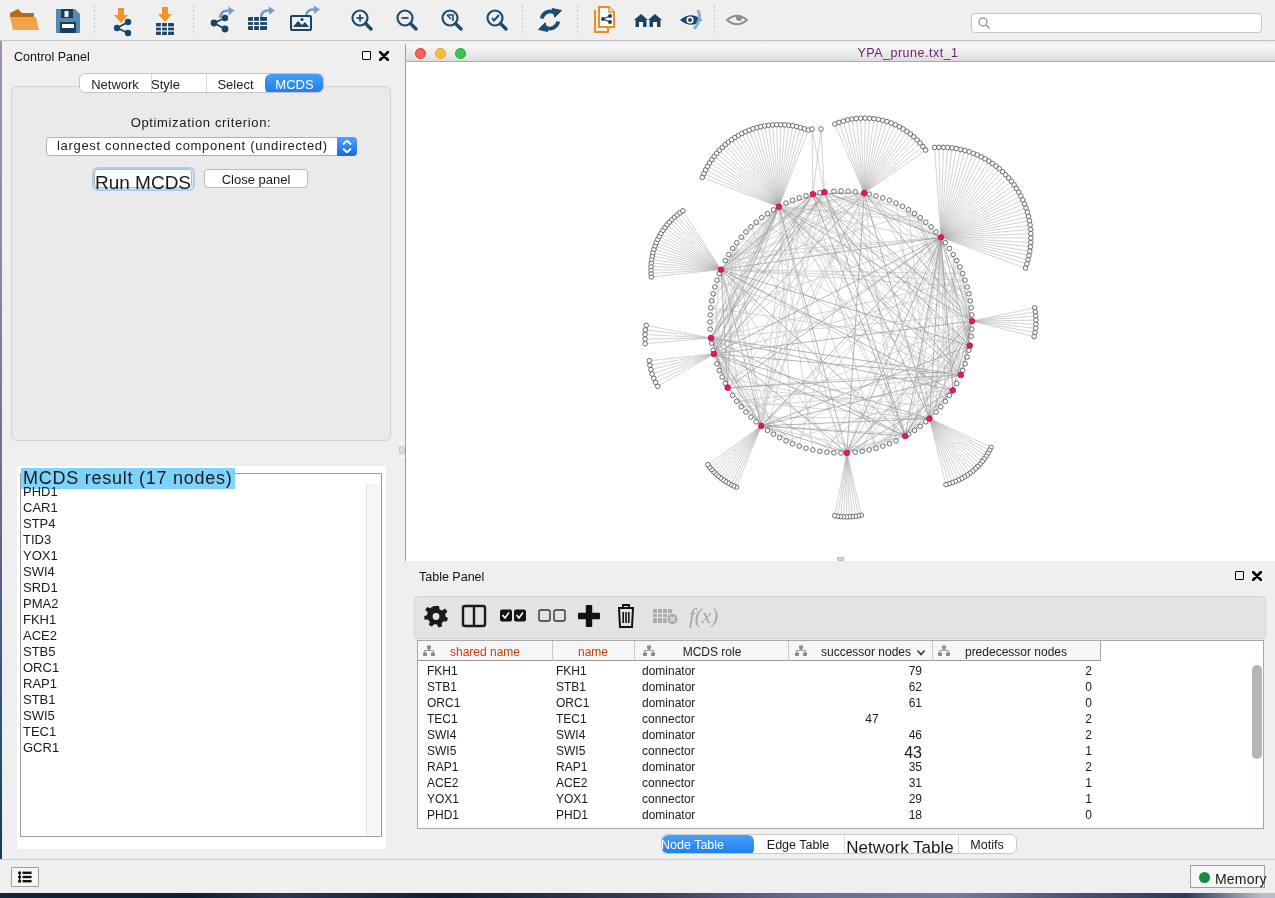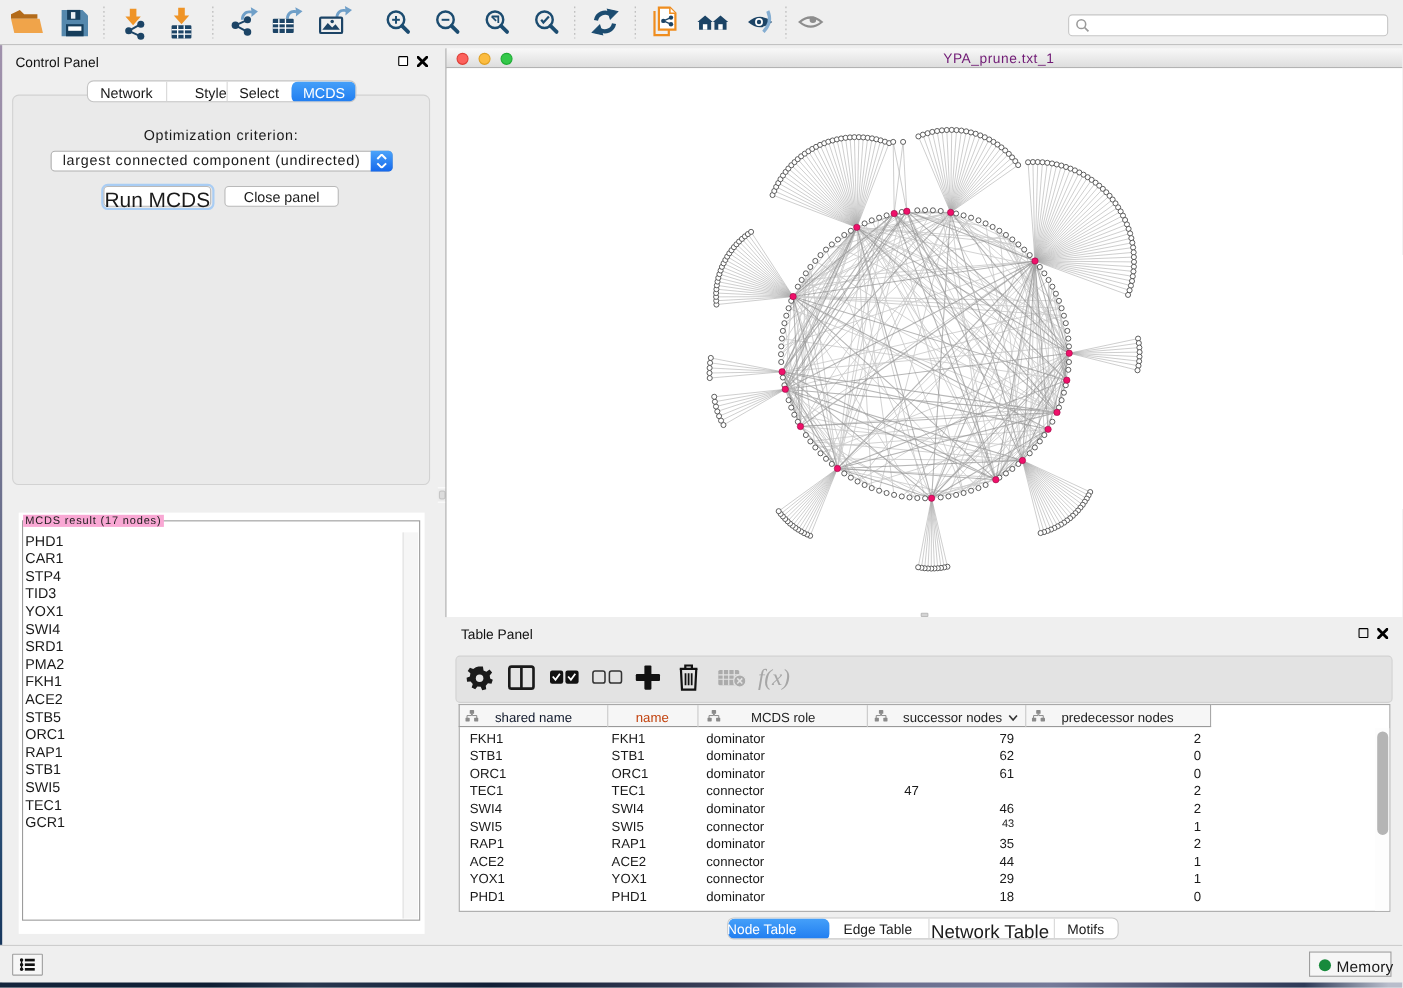--- a/index.html
+++ b/index.html
@@ -178,21 +178,21 @@
   </svg>
 
 <div class="abs" style="left:11px;top:86px;width:380px;height:355px;background:#eaeaea;border:1px solid #d2d2d2;border-radius:6px"></div>
 
 <div class="abs" style="left:79px;top:73px;width:245px;height:20px;background:#fff;border:1px solid #c4c4c4;border-radius:6px;overflow:hidden">
   <div class="abs" style="left:71px;top:0;width:1px;height:20px;background:#d8d8d8"></div>
   <div class="abs" style="left:126px;top:0;width:1px;height:20px;background:#d8d8d8"></div>
   <div class="abs" style="left:185px;top:0;width:59px;height:20px;background:linear-gradient(#45a0f9,#1e7bf0);border-radius:6px"></div>
 </div>
 <div class="t" style="left:79px;top:77px;width:72px;text-align:center;font-size:13px">Network</div>
-<div class="t" style="left:151px;top:77px;width:55px;text-align:right;font-size:13px">Style</div>
+<div class="t" style="left:151px;top:77px;width:55px;text-align:left;font-size:13px">Style</div>
 <div class="t" style="left:206px;top:77px;width:59px;text-align:center;font-size:13px">Select</div>
 <div class="t" style="left:265px;top:77px;width:59px;text-align:center;font-size:13px;color:#fff">MCDS</div>
 
 <div class="t" style="left:11px;top:115px;width:380px;text-align:center;font-size:13px;letter-spacing:0.65px">Optimization criterion:</div>
 
 <div class="abs" style="left:46px;top:137px;width:311px;height:19px;background:#fff;border:1px solid #b0b0b0;border-radius:4px"></div>
 <div class="abs" style="left:337px;top:137px;width:20px;height:19px;background:linear-gradient(#4ba4fa,#1568ec);border-radius:0 4px 4px 0"></div>
 <svg class="abs" style="left:341px;top:140px" width="12" height="13" viewBox="0 0 12 13">
     <path d="M 2,4.5 L 6,0.5 L 10,4.5" fill="none" stroke="#fff" stroke-width="1.8"></path>
     <path d="M 2,8.5 L 6,12.5 L 10,8.5" fill="none" stroke="#fff" stroke-width="1.8"></path>
@@ -201,21 +201,21 @@
 
 <div class="abs" style="left:91.5px;top:166.5px;width:103px;height:24px;border:2.5px solid #a9cdf4;border-radius:6px"></div>
 <div class="abs" style="left:94px;top:169px;width:98px;height:19px;background:#fff;border:1px solid #b9b9b9;border-radius:4px"></div>
 <div class="t" style="left:94px;top:172px;width:98px;text-align:center;font-size:19px">Run MCDS</div>
 <div class="abs" style="left:204px;top:169px;width:104px;height:19px;background:#fff;border:1px solid #b9b9b9;border-radius:4px"></div>
 <div class="t" style="left:204px;top:172px;width:104px;text-align:center;font-size:13px">Close panel</div>
 
 <div class="abs" style="left:17px;top:466px;width:369px;height:383px;background:#fff"></div>
 
 <div class="abs" style="left:20px;top:473px;width:362px;height:364px;border:1px solid #9c9c9c"></div>
-<div class="t" style="left:21px;top:468px;font-size:10px;letter-spacing:0.75px;background:#f9a8d4;padding:0 2px">MCDS result (17 nodes)</div>
+<div class="t" style="left:21px;top:468px;font-size:18px;letter-spacing:0.75px;background:#7dd3fc;padding:0 2px">MCDS result (17 nodes)</div>
 
 <div class="abs" style="left:366px;top:484px;width:14px;height:351px;background:#f6f6f6;border-left:1px solid #e2e2e2"></div>
 <div class="t" style="left:23px;top:484px;font-size:13px">PHD1</div>
 <div class="t" style="left:23px;top:500px;font-size:13px">CAR1</div>
 <div class="t" style="left:23px;top:516px;font-size:13px">STP4</div>
 <div class="t" style="left:23px;top:532px;font-size:13px">TID3</div>
 <div class="t" style="left:23px;top:548px;font-size:13px">YOX1</div>
 <div class="t" style="left:23px;top:564px;font-size:13px">SWI4</div>
 <div class="t" style="left:23px;top:580px;font-size:13px">SRD1</div>
 <div class="t" style="left:23px;top:596px;font-size:13px">PMA2</div>
@@ -1054,21 +1054,21 @@
 <div class="abs" style="left:417px;top:640px;width:847px;height:189px;background:#fff;border:1px solid #a8a8a8"></div>
 <div class="abs" style="left:417px;top:640px;width:684px;height:21px;background:#f6f6f6;border:1px solid #a8a8a8;border-bottom:1px solid #999"></div>
 <svg class="abs" style="left:423px;top:645px" width="12" height="12" viewBox="0 0 12 12">
     <g fill="#8a8a8a">
       <rect x="4" y="0.5" width="4" height="3.4" rx="0.6"></rect>
       <rect x="0" y="7.5" width="4" height="3.4" rx="0.6"></rect>
       <rect x="8" y="7.5" width="4" height="3.4" rx="0.6"></rect>
       <path d="M 5.6,3.5 L 5.6,5.5 L 1.6,5.5 L 1.6,8 M 6.4,3.5 L 6.4,5.5 L 10.4,5.5 L 10.4,8" stroke="#8a8a8a" fill="none" stroke-width="0.9"></path>
     </g>
   </svg>
-<div class="t" style="left:395px;top:645px;width:180px;text-align:center;font-size:12px;color:#0f172a">shared name</div>
+<div class="t" style="left:395px;top:645px;width:180px;text-align:center;font-size:12px;color:#c2410c">shared name</div>
 <div class="t" style="left:503px;top:645px;width:180px;text-align:center;font-size:12px;color:#c2410c">name</div>
 <svg class="abs" style="left:643px;top:645px" width="12" height="12" viewBox="0 0 12 12">
     <g fill="#8a8a8a">
       <rect x="4" y="0.5" width="4" height="3.4" rx="0.6"></rect>
       <rect x="0" y="7.5" width="4" height="3.4" rx="0.6"></rect>
       <rect x="8" y="7.5" width="4" height="3.4" rx="0.6"></rect>
       <path d="M 5.6,3.5 L 5.6,5.5 L 1.6,5.5 L 1.6,8 M 6.4,3.5 L 6.4,5.5 L 10.4,5.5 L 10.4,8" stroke="#8a8a8a" fill="none" stroke-width="0.9"></path>
     </g>
   </svg>
 <div class="t" style="left:622px;top:645px;width:180px;text-align:center;font-size:12px;color:#222">MCDS role</div>
@@ -1108,41 +1108,41 @@
 <div class="t" style="left:822px;top:680px;width:100px;text-align:right;font-size:12px">62</div>
 <div class="t" style="left:992px;top:680px;width:100px;text-align:right;font-size:12px">0</div>
 <div class="t" style="left:427px;top:696px;font-size:12px">ORC1</div>
 <div class="t" style="left:556px;top:696px;font-size:12px">ORC1</div>
 <div class="t" style="left:642px;top:696px;font-size:12px">dominator</div>
 <div class="t" style="left:822px;top:696px;width:100px;text-align:right;font-size:12px">61</div>
 <div class="t" style="left:992px;top:696px;width:100px;text-align:right;font-size:12px">0</div>
 <div class="t" style="left:427px;top:712px;font-size:12px">TEC1</div>
 <div class="t" style="left:556px;top:712px;font-size:12px">TEC1</div>
 <div class="t" style="left:642px;top:712px;font-size:12px">connector</div>
-<div class="t" style="left:822px;top:712px;width:100px;text-align:left;font-size:12px">47</div>
+<div class="t" style="left:822px;top:712px;width:100px;text-align:center;font-size:12px">47</div>
 <div class="t" style="left:992px;top:712px;width:100px;text-align:right;font-size:12px">2</div>
 <div class="t" style="left:427px;top:728px;font-size:12px">SWI4</div>
 <div class="t" style="left:556px;top:728px;font-size:12px">SWI4</div>
 <div class="t" style="left:642px;top:728px;font-size:12px">dominator</div>
 <div class="t" style="left:822px;top:728px;width:100px;text-align:right;font-size:12px">46</div>
 <div class="t" style="left:992px;top:728px;width:100px;text-align:right;font-size:12px">2</div>
 <div class="t" style="left:427px;top:744px;font-size:12px">SWI5</div>
 <div class="t" style="left:556px;top:744px;font-size:12px">SWI5</div>
 <div class="t" style="left:642px;top:744px;font-size:12px">connector</div>
-<div class="t" style="left:822px;top:744px;width:100px;text-align:right;font-size:10px">43</div>
+<div class="t" style="left:822px;top:744px;width:100px;text-align:right;font-size:16px">43</div>
 <div class="t" style="left:992px;top:744px;width:100px;text-align:right;font-size:12px">1</div>
 <div class="t" style="left:427px;top:760px;font-size:12px">RAP1</div>
 <div class="t" style="left:556px;top:760px;font-size:12px">RAP1</div>
 <div class="t" style="left:642px;top:760px;font-size:12px">dominator</div>
 <div class="t" style="left:822px;top:760px;width:100px;text-align:right;font-size:12px">35</div>
 <div class="t" style="left:992px;top:760px;width:100px;text-align:right;font-size:12px">2</div>
 <div class="t" style="left:427px;top:776px;font-size:12px">ACE2</div>
 <div class="t" style="left:556px;top:776px;font-size:12px">ACE2</div>
 <div class="t" style="left:642px;top:776px;font-size:12px">connector</div>
-<div class="t" style="left:822px;top:776px;width:100px;text-align:right;font-size:12px">44</div>
+<div class="t" style="left:822px;top:776px;width:100px;text-align:right;font-size:12px">31</div>
 <div class="t" style="left:992px;top:776px;width:100px;text-align:right;font-size:12px">1</div>
 <div class="t" style="left:427px;top:792px;font-size:12px">YOX1</div>
 <div class="t" style="left:556px;top:792px;font-size:12px">YOX1</div>
 <div class="t" style="left:642px;top:792px;font-size:12px">connector</div>
 <div class="t" style="left:822px;top:792px;width:100px;text-align:right;font-size:12px">29</div>
 <div class="t" style="left:992px;top:792px;width:100px;text-align:right;font-size:12px">1</div>
 <div class="t" style="left:427px;top:808px;font-size:12px">PHD1</div>
 <div class="t" style="left:556px;top:808px;font-size:12px">PHD1</div>
 <div class="t" style="left:642px;top:808px;font-size:12px">dominator</div>
 <div class="t" style="left:822px;top:808px;width:100px;text-align:right;font-size:12px">18</div>

